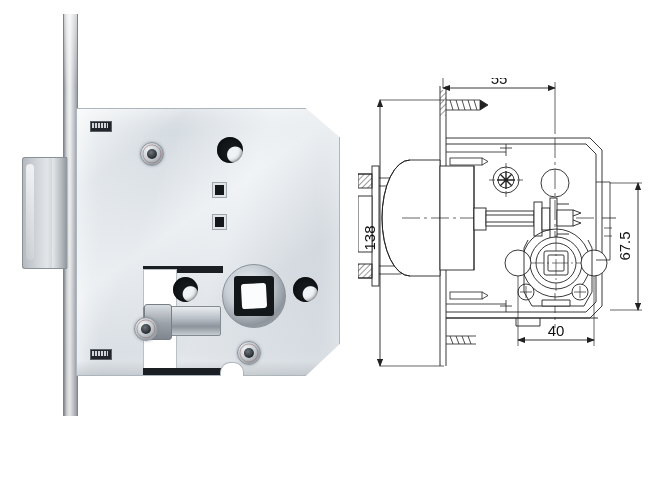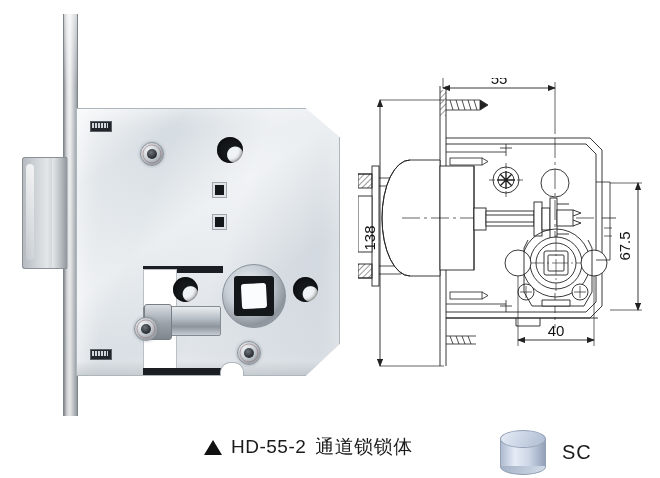--- a/index.html
+++ b/index.html
@@ -380,31 +380,13 @@
 
       <g stroke="#222" fill="none">
         <line x1="160" y1="198" x2="160" y2="268" stroke-width="0.7"></line>
         <line x1="236" y1="198" x2="236" y2="268" stroke-width="0.7"></line>
         <line x1="160" y1="262" x2="236" y2="262" stroke-width="0.9" marker-start="url(#arS)" marker-end="url(#ar)"></line>
       </g>
       <text x="198" y="258" text-anchor="middle" font-family="'Liberation Sans',sans-serif" font-size="15" fill="#111">40</text>
     </svg>
   </div>
 
-  <div id="caption-row">
-
-    <div class="caption-main">
-      <span class="tri"></span>
-      <span class="code">HD-55-2</span>
-      <span class="cn">通道锁锁体</span>
-    </div>
-
-    <div class="finish-group">
-      <div class="finish-swatch">
-        <div class="bot"></div>
-        <div class="body"></div>
-        <div class="top"></div>
-      </div>
-      <span class="finish-label">SC</span>
-    </div>
-
-  </div>
 </div>
 
 </body></html>

